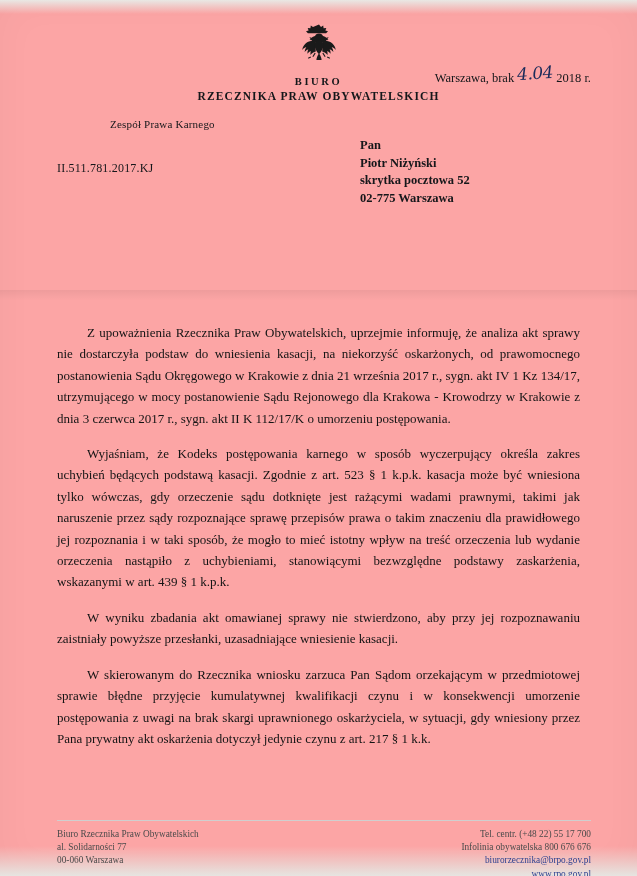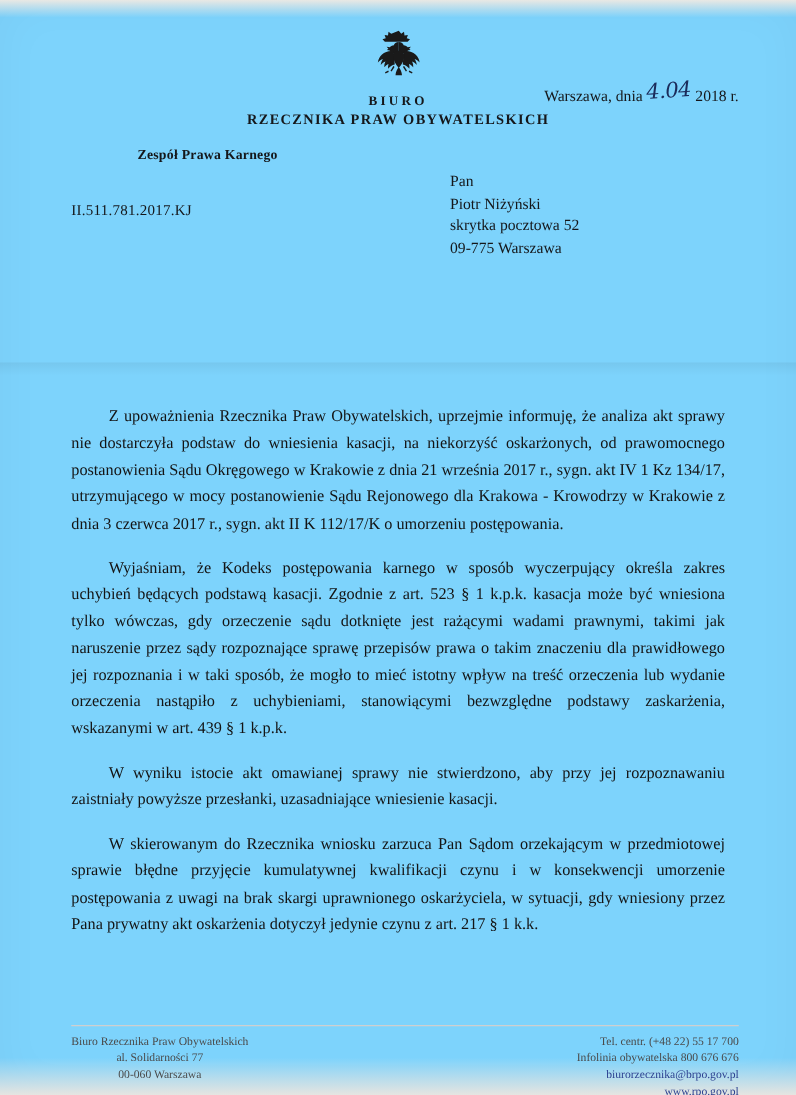--- a/index.html
+++ b/index.html
@@ -11,21 +11,21 @@
     width: 637px;
     height: 876px;
     overflow: hidden;
     font-family: "Liberation Serif", serif;
     color: #111111;
     position: relative;
   }
   .page {
     position: absolute;
     inset: 0;
-    background: #7dd3fc;
+    background: #fca5a5;
     
     box-shadow: inset 0 0 40px rgba(0,0,0,0.035);
   }
   .scan-band {
     position: absolute;
     left: 0;
     right: 0;
     pointer-events: none;
   }
   .band-top {
@@ -90,41 +90,41 @@
     letter-spacing: -0.5px;
     transform: rotate(-4deg);
     display: inline-block;
   }
 
   .dept {
     position: absolute;
     left: 110px;
     top: 118px;
     font-size: 11px;
-    font-weight: bold;
+    font-weight: normal;
     color: #15171a;
     letter-spacing: 0.2px;
   }
 
   .casenum {
     position: absolute;
     left: 57px;
     top: 161px;
     font-size: 12px;
     font-weight: normal;
     letter-spacing: 0.2px;
     color: #15171a;
   }
 
   .addressee {
     position: absolute;
     left: 360px;
     top: 137px;
     font-size: 12.5px;
-    font-weight: normal;
+    font-weight: bold;
     line-height: 17.5px;
     color: #15171a;
   }
 
   
   .body-text {
     position: absolute;
     left: 57px;
     top: 322px;
     width: 523px;
@@ -146,21 +146,20 @@
     top: 828px;
     font-size: 9.3px;
     line-height: 13.2px;
     color: #4a4a4a;
     font-family: "Liberation Serif", serif;
   }
   .footer-left {
     position: absolute;
     left: 57px;
     top: 0;
-    text-align: center;
   }
   .footer-right {
     position: absolute;
     right: 46px;
     top: 0;
     text-align: right;
   }
   .footer-rule {
     position: absolute;
     left: 57px;
@@ -204,40 +203,40 @@
         </g>
       </svg>
     </div>
     <div class="org-block">
       <div class="org-line1">BIURO</div>
       <div class="org-line2">RZECZNIKA PRAW OBYWATELSKICH</div>
     </div>
   </div>
 
   <div class="place-date">
-    <span>Warszawa, dnia</span>
+    <span>Warszawa, brak</span>
     <span class="handwritten">4.04</span>
     <span>2018 r.</span>
   </div>
 
   <div class="dept">Zespół Prawa Karnego</div>
 
   <div class="casenum">II.511.781.2017.KJ</div>
 
   <div class="addressee">
     <div>Pan</div>
     <div>Piotr Niżyński</div>
     <div>skrytka pocztowa 52</div>
-    <div>09-775 Warszawa</div>
+    <div>02-775 Warszawa</div>
   </div>
 
   <div class="body-text">
     <p>Z upoważnienia Rzecznika Praw Obywatelskich, uprzejmie informuję, że analiza akt sprawy nie dostarczyła podstaw do wniesienia kasacji, na niekorzyść oskarżonych, od prawomocnego postanowienia Sądu Okręgowego w Krakowie z dnia 21 września 2017 r., sygn. akt IV 1 Kz 134/17, utrzymującego w mocy postanowienie Sądu Rejonowego dla Krakowa - Krowodrzy w Krakowie z dnia 3 czerwca 2017 r., sygn. akt II K 112/17/K o umorzeniu postępowania.</p>
     <p>Wyjaśniam, że Kodeks postępowania karnego w sposób wyczerpujący określa zakres uchybień będących podstawą kasacji. Zgodnie z art. 523 § 1 k.p.k. kasacja może być wniesiona tylko wówczas, gdy orzeczenie sądu dotknięte jest rażącymi wadami prawnymi, takimi jak naruszenie przez sądy rozpoznające sprawę przepisów prawa o takim znaczeniu dla prawidłowego jej rozpoznania i w taki sposób, że mogło to mieć istotny wpływ na treść orzeczenia lub wydanie orzeczenia nastąpiło z uchybieniami, stanowiącymi bezwzględne podstawy zaskarżenia, wskazanymi w art. 439 § 1 k.p.k.</p>
-    <p>W wyniku istocie akt omawianej sprawy nie stwierdzono, aby przy jej rozpoznawaniu zaistniały powyższe przesłanki, uzasadniające wniesienie kasacji.</p>
+    <p>W wyniku zbadania akt omawianej sprawy nie stwierdzono, aby przy jej rozpoznawaniu zaistniały powyższe przesłanki, uzasadniające wniesienie kasacji.</p>
     <p>W skierowanym do Rzecznika wniosku zarzuca Pan Sądom orzekającym w przedmiotowej sprawie błędne przyjęcie kumulatywnej kwalifikacji czynu i w konsekwencji umorzenie postępowania z uwagi na brak skargi uprawnionego oskarżyciela, w sytuacji, gdy wniesiony przez Pana prywatny akt oskarżenia dotyczył jedynie czynu z art. 217 § 1 k.k.</p>
   </div>
 
   <div class="footer-rule"></div>
 
   <div class="footer">
     <div class="footer-left">
       <div>Biuro Rzecznika Praw Obywatelskich</div>
       <div>al. Solidarności 77</div>
       <div>00-060 Warszawa</div>

